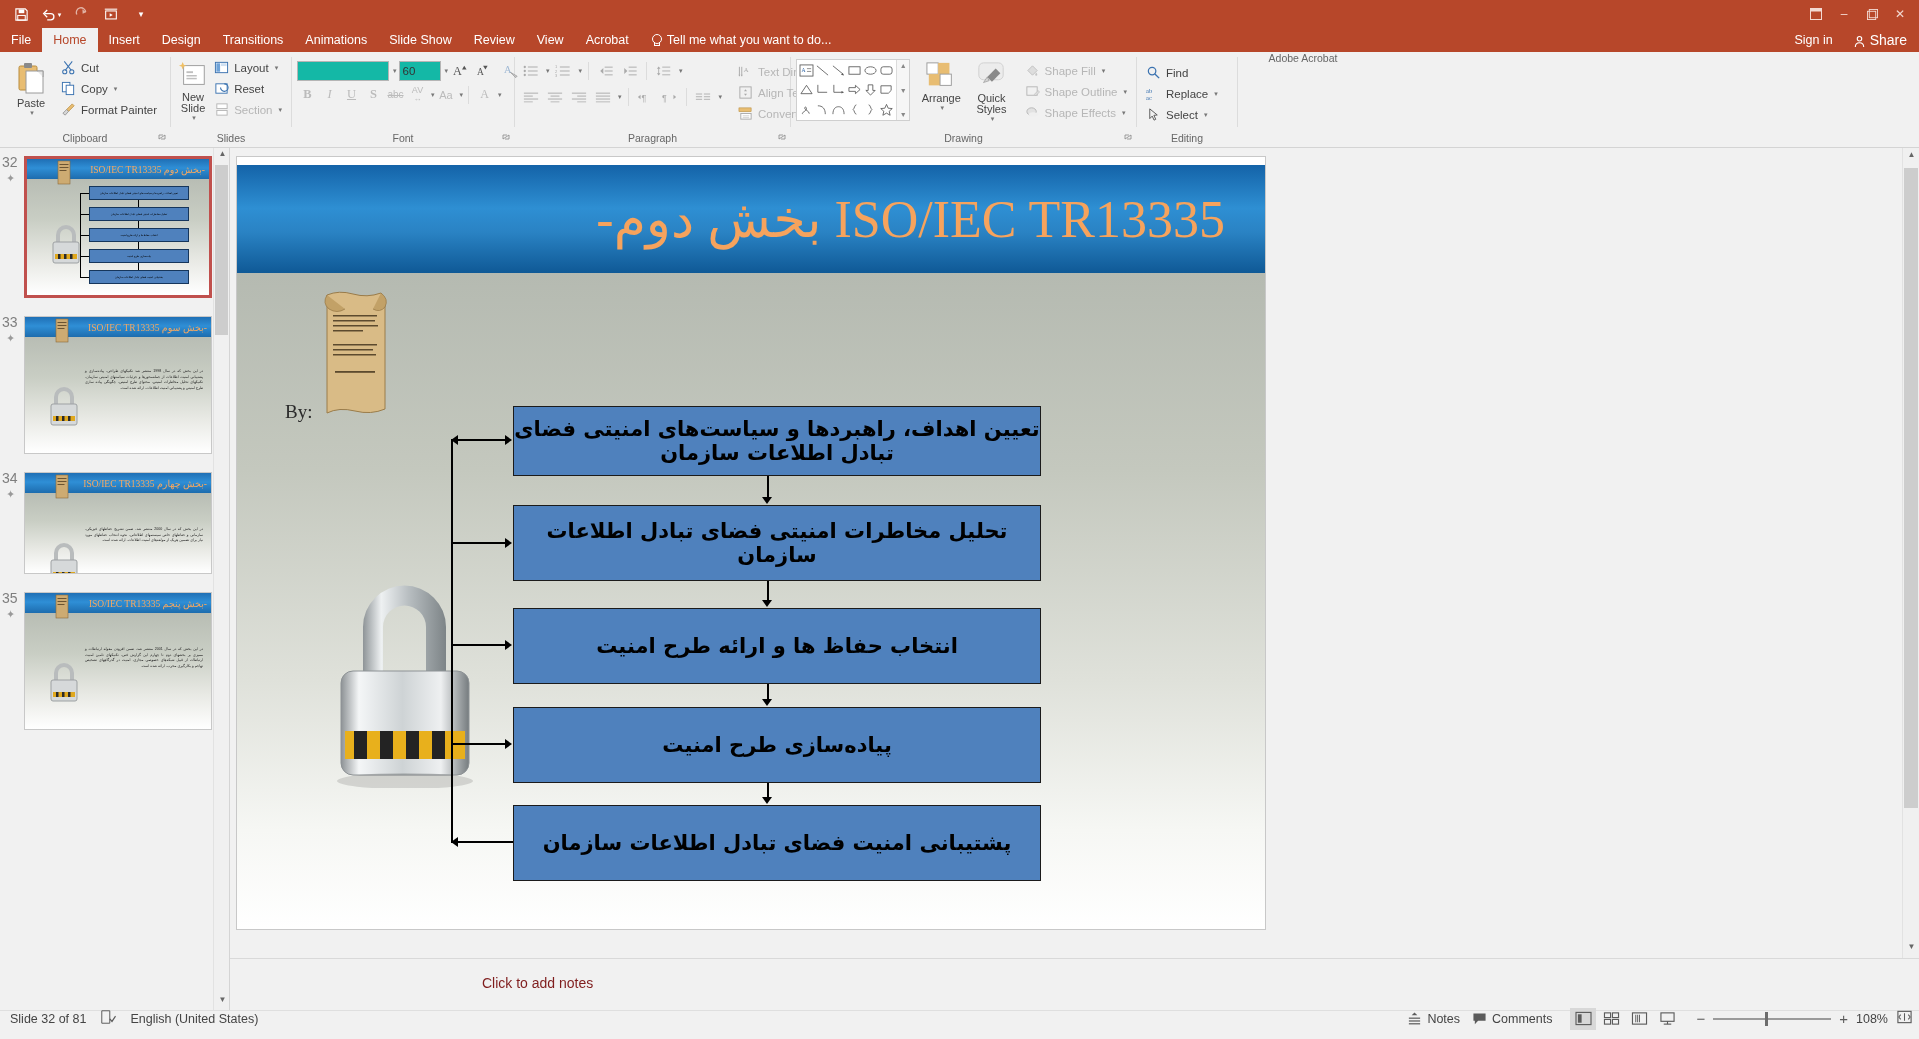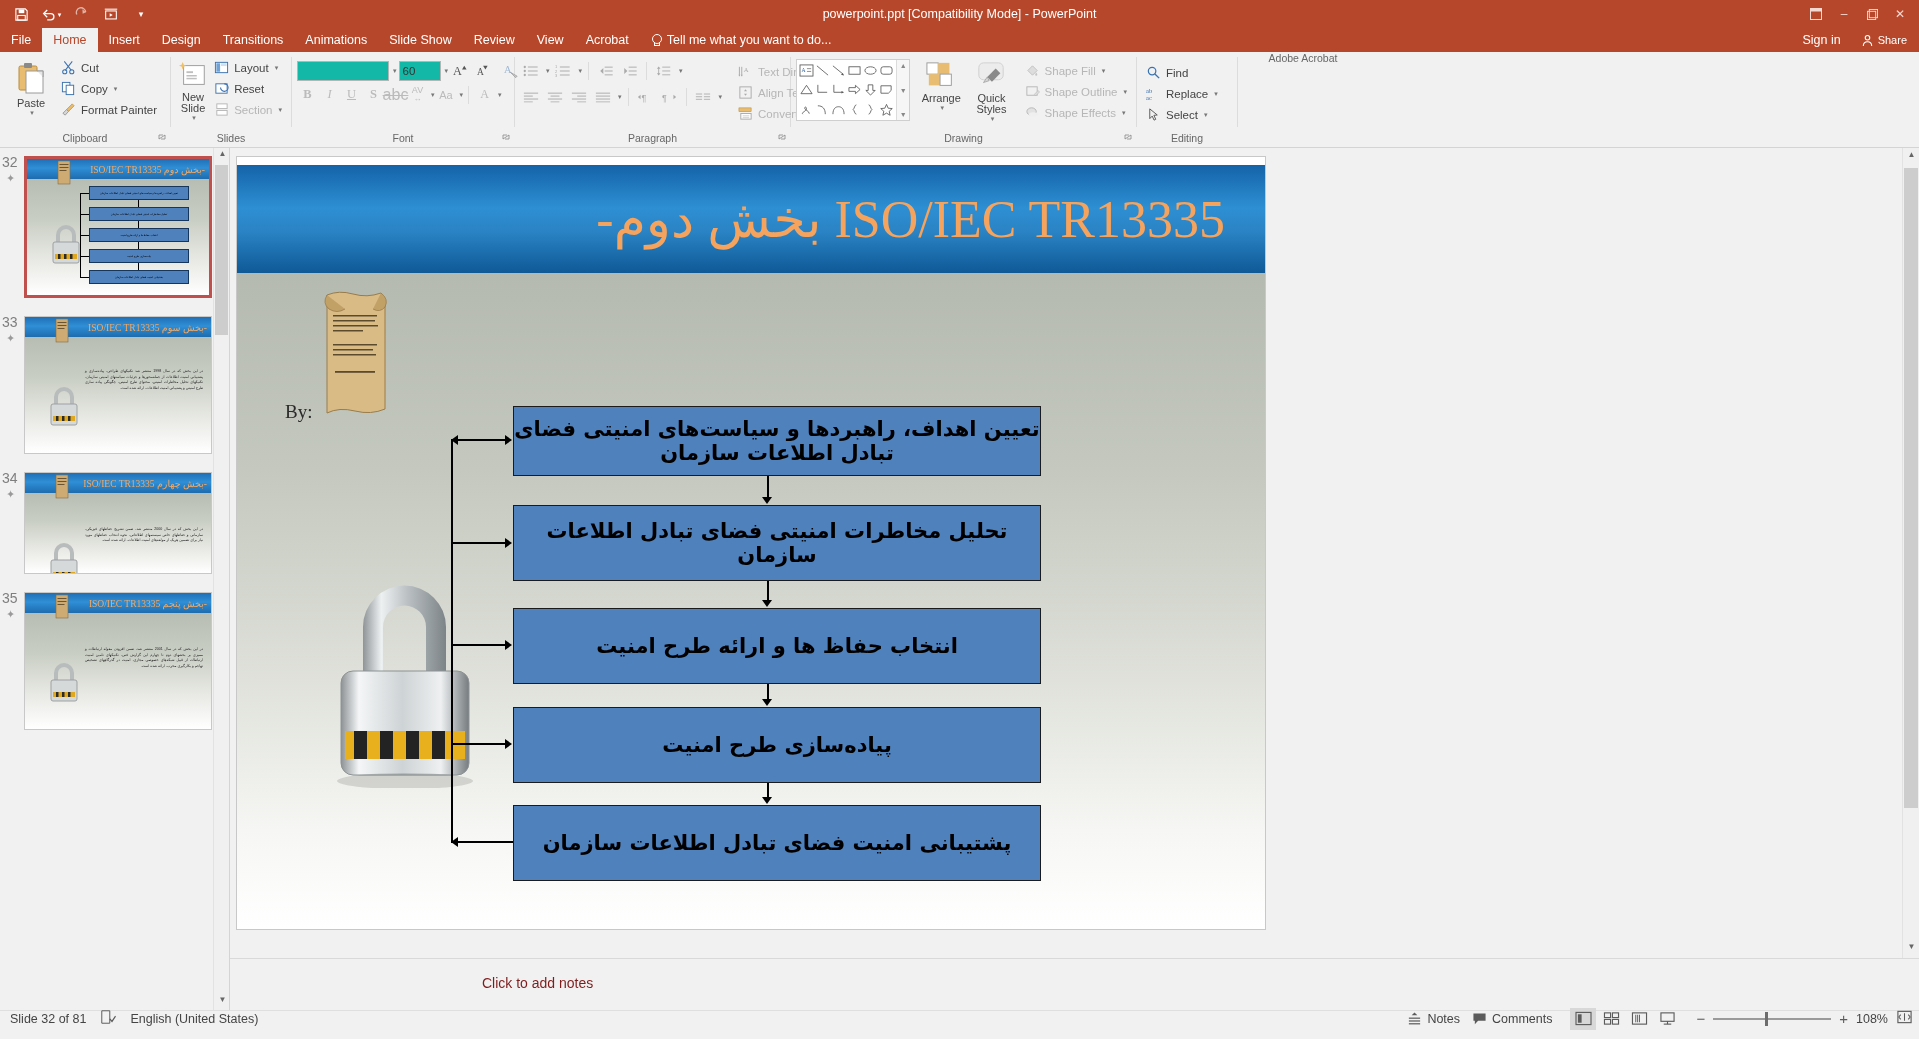--- a/index.html
+++ b/index.html
@@ -34,21 +34,21 @@
     padding:3px 11px 4px; color:#fff; font-size:12.5px; height:24px;
     display:flex; align-items:center; white-space:nowrap;
   }
   .tab.active { background:#f1f1f1; color:#b7472a; }
   .tellme { display:flex; align-items:center; gap:5px; color:#fff; font-size:12.5px; padding:0 10px; height:24px;}
   .bulb { width:12px; height:13px; position:relative; }
   .bulb:before{ content:""; position:absolute; left:2px; top:0; width:8px;height:8px;border-radius:50%;border:1.3px solid #fff;}
   .bulb:after{ content:""; position:absolute; left:4px; top:8.5px; width:4px;height:3px;border-bottom:1.3px solid #fff;border-left:1.3px solid #fff;border-right:1.3px solid #fff;}
   .tab-right { position:absolute; right:4px; bottom:0; display:flex; align-items:center; height:24px; gap:12px; }
   .signin { color:#fff; font-size:12.5px; }
-  .sharebtn { color:#fff; font-size:11px; display:flex; align-items:flex-start; gap:4px; padding:3px 8px; }
+  .sharebtn { color:#fff; font-size:14px; display:flex; align-items:flex-end; gap:4px; padding:3px 8px; }
   
   .ribbon {
     height:96px; background:#f1f1f1; border-bottom:1px solid #d4d4d4;
     display:flex; position:relative;
   }
   .group { position:relative; height:96px; display:flex; flex-direction:column; }
   .group-body { flex:1; display:flex; align-items:flex-start; padding:4px 5px 0 5px; }
   .group-label { height:16px; font-size:10.5px; color:#666; text-align:center; position:relative; }
   .group-label .dlg { position:absolute; right:3px; top:1px; width:9px;height:9px; }
   .sep { width:1px; background:#dcdcdc; margin:5px 0 20px 0; }
@@ -180,21 +180,20 @@
       <svg width="16" height="15" viewBox="0 0 18 16">
           <line x1="2" y1="2" x2="16" y2="2" stroke="#fff" stroke-width="1.2"></line>
           <rect x="3" y="4" width="12" height="9" fill="none" stroke="#fff" stroke-width="1.2"></rect>
           <path d="M7.5 6.5l3.5 2-3.5 2z" fill="#fff"></path>
         </svg>
     </div>
     <div class="qat-btn" title="Customize Quick Access Toolbar">
       <span style="font-size:9px;">▾</span>
     </div>
   </div>
-  <div class="win-title">powerpoint.ppt [Compatibility Mode] - PowerPoint</div>
   <div class="win-ctrls">
     <div>
       <svg width="12" height="12" viewBox="0 0 12 12">
           <rect x="0.5" y="0.5" width="11" height="11" fill="none" stroke="#f3d9d2"></rect>
           <rect x="0.5" y="0.5" width="11" height="3" fill="#f3d9d2"></rect>
         </svg>
     </div>
     <div>–</div>
     <div>
       <svg width="11" height="11" viewBox="0 0 12 12">
@@ -370,21 +369,21 @@
               <text x="1" y="12" font-size="11" font-family="Liberation Serif, serif" fill="#9fb8d4">A</text>
               <path d="M8 11l7 4-1.6 1.6z" fill="#c9c9c9" stroke="#888" stroke-width="0.6"></path>
             </svg>
           </div>
       </div>
       <div class="fontgrp-row2">
         <div class="fbtn dis" style="font-weight:bold;font-family:'Liberation Serif',serif;">B</div>
         <div class="fbtn dis" style="font-style:italic;font-family:'Liberation Serif',serif;">I</div>
         <div class="fbtn dis" style="text-decoration:underline;font-family:'Liberation Serif',serif;">U</div>
         <div class="fbtn dis" style="font-family:'Liberation Serif',serif;font-weight:bold;">S</div>
-        <div class="fbtn dis" style="text-decoration:line-through;font-size:16px;">abc</div>
+        <div class="fbtn dis" style="text-decoration:line-through;font-size:10px;">abc</div>
         <div class="fbtn dis" style="font-size:9px;line-height:8px;">
           <span style="display:block;text-align:center;"><span>AV</span><br><span style="font-size:8px;">↔</span></span>
         </div>
         <span class="caret">▾</span>
         <div class="fbtn dis" style="font-size:11px;">Aa</div>
         <span class="caret">▾</span>
         <div style="width:1px;height:18px;background:#dcdcdc;margin:0 4px;"></div>
         <div class="fbtn dis" style="font-family:'Liberation Serif',serif;font-size:12px;">A</div>
         <span class="caret">▾</span>
       </div>

